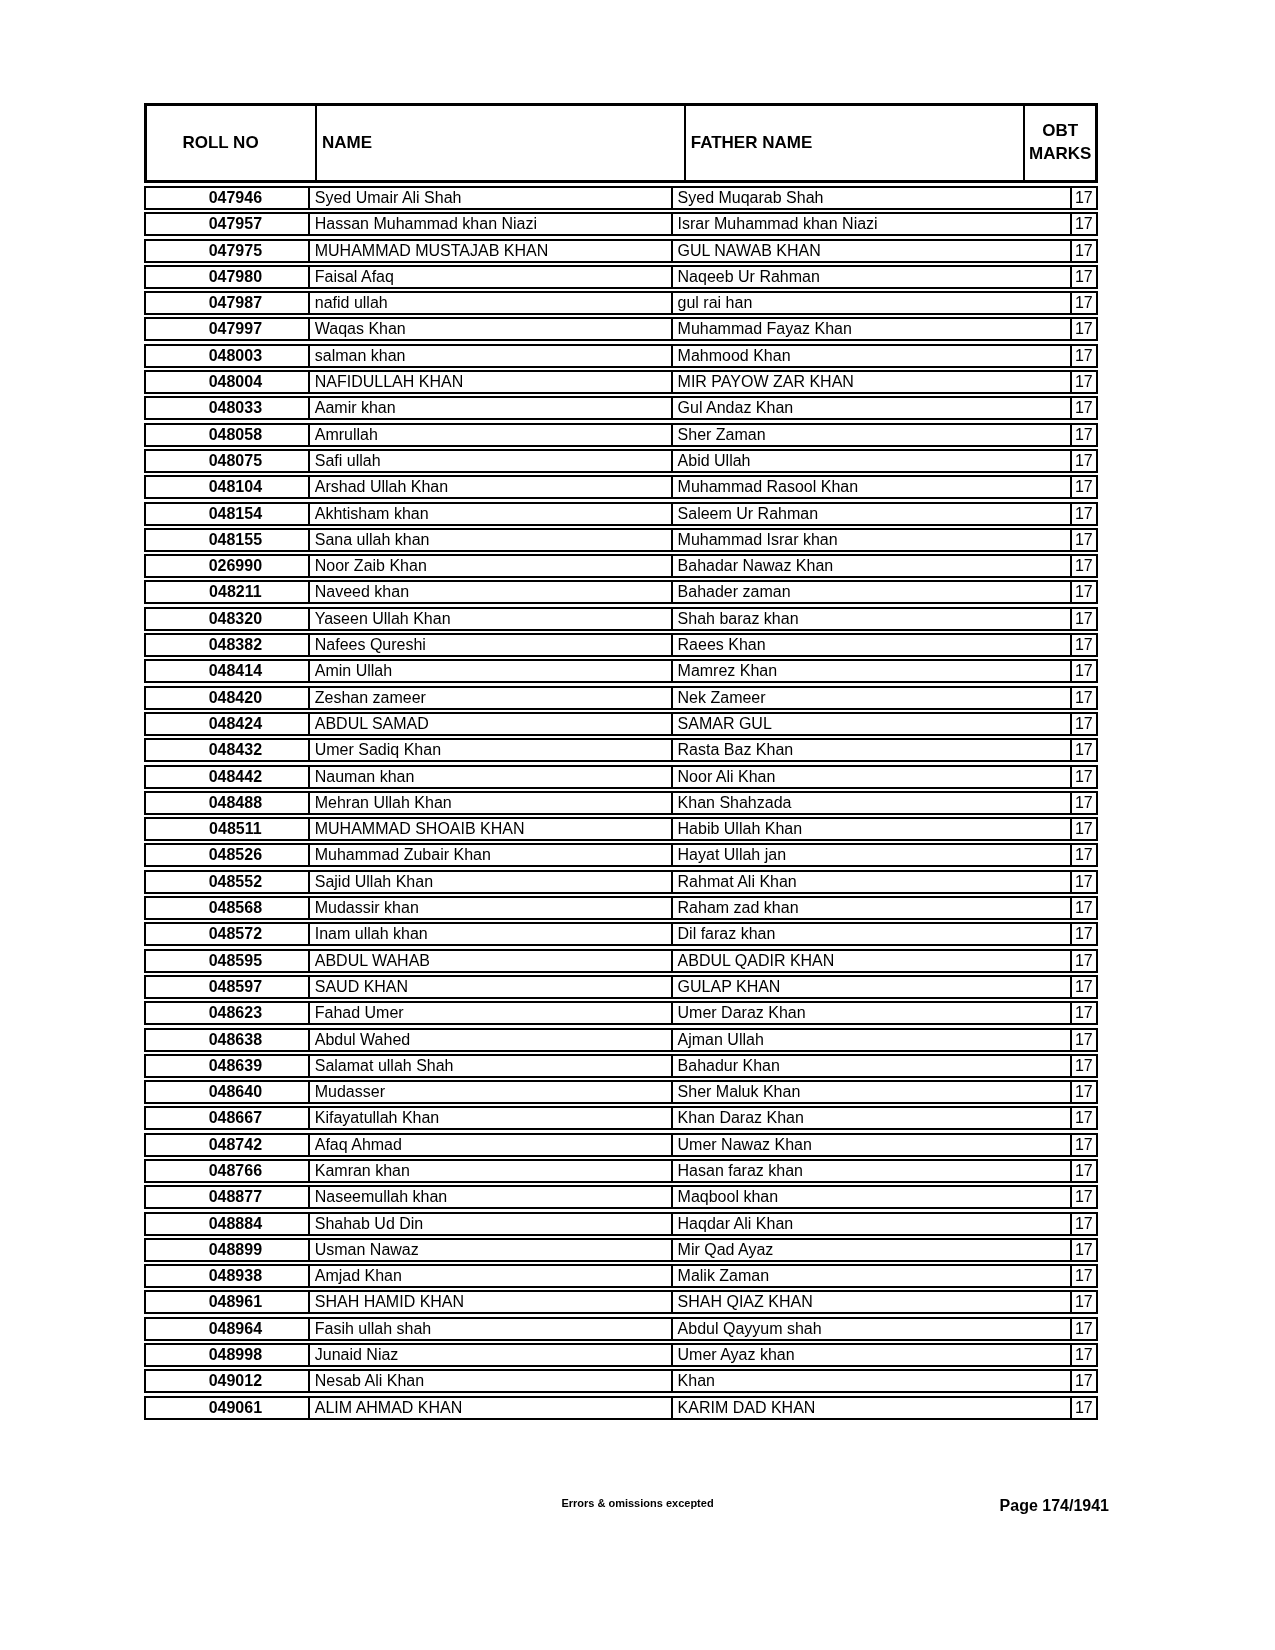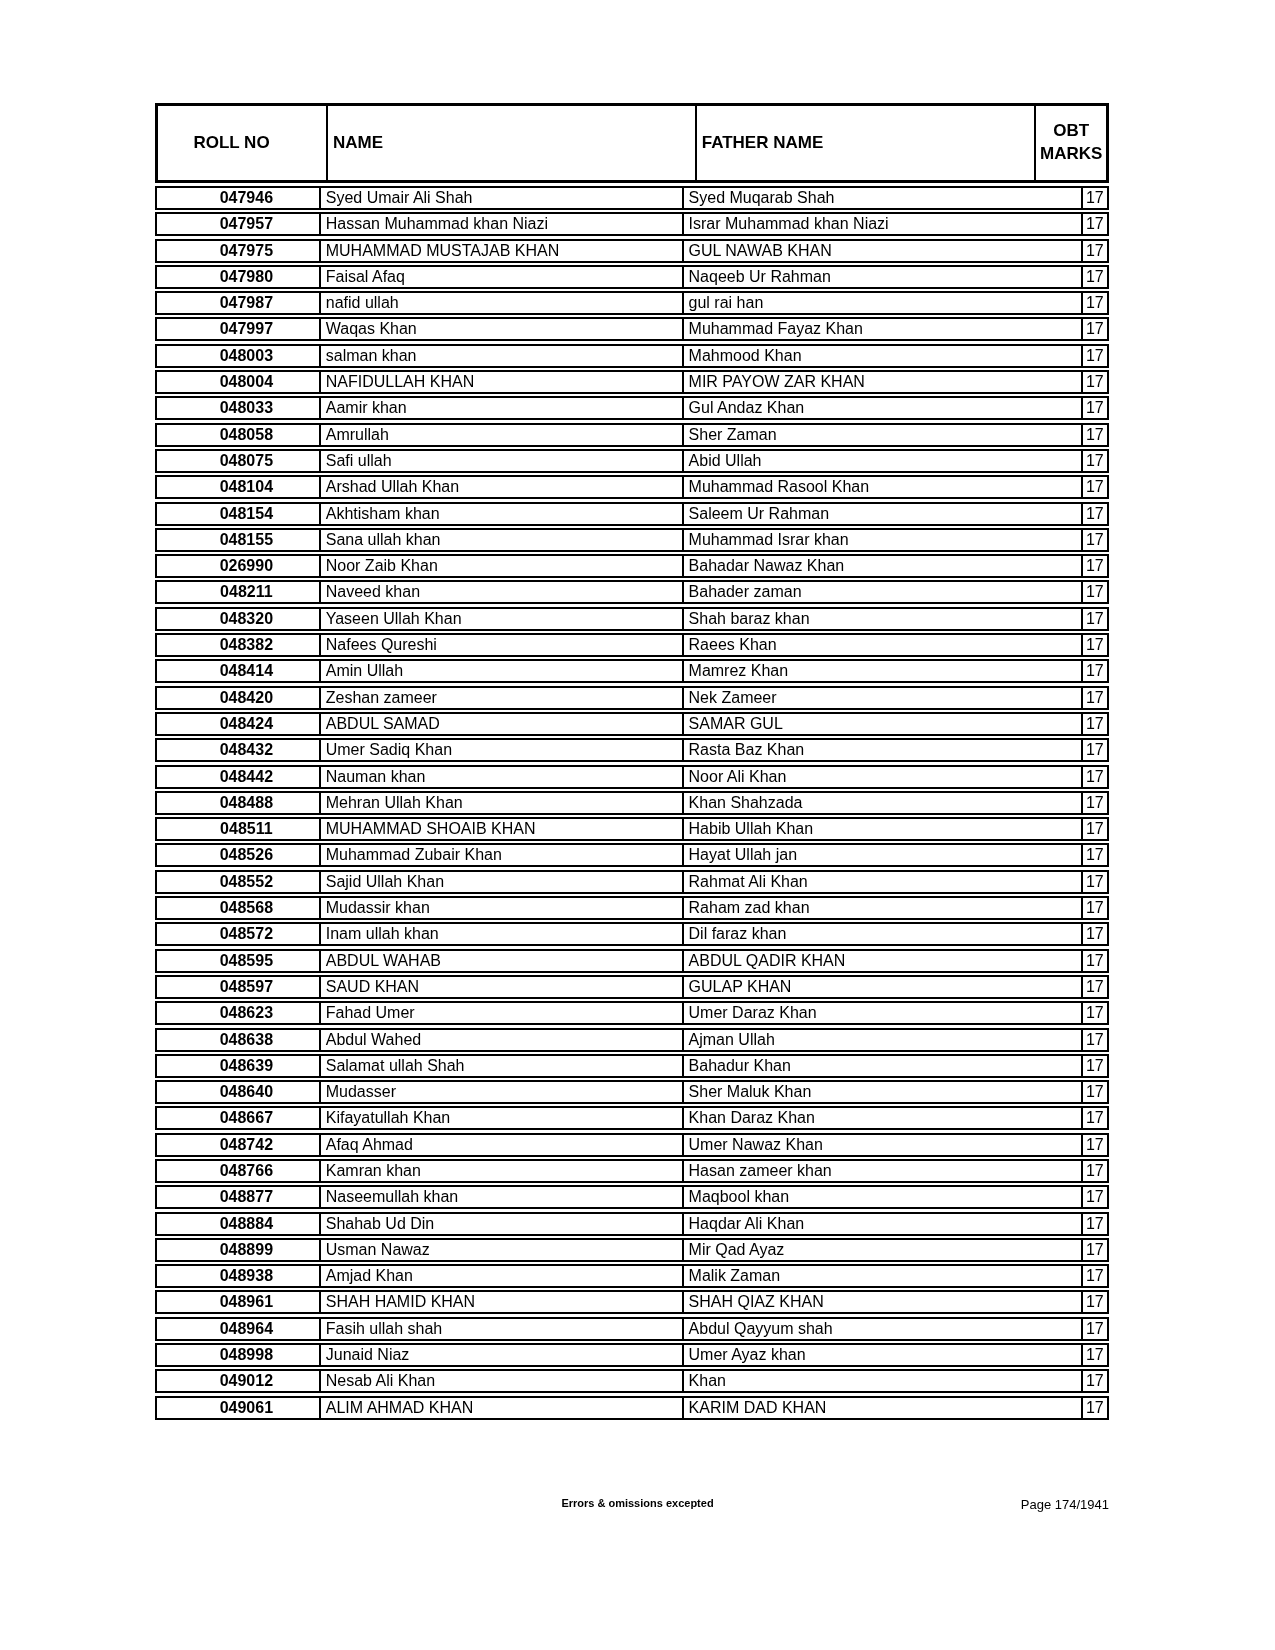--- a/index.html
+++ b/index.html
@@ -8,21 +8,21 @@
     position: relative;
     width: 1275px;
     height: 1650px;
     background: #ffffff;
     color: #000000;
     font-family: "Liberation Sans", sans-serif;
     overflow: hidden;
   }
   .results-table {
     position: absolute;
-    left: 155px;
+    left: 144px;
     top: 103px;
     width: 954px;
   }
   .thead {
     display: grid;
     grid-template-columns: 148fr 371fr 363fr 72fr;
     border: 3px solid #000;
     height: 80px;
     margin-bottom: 3px;
   }
@@ -75,22 +75,22 @@
     top: 1497px;
     width: 1275px;
     text-align: center;
     font-size: 11px;
     font-weight: bold;
   }
   .footer-page {
     position: absolute;
     right: 166px;
     top: 1497px;
-    font-size: 13px;
-    font-weight: normal;
+    font-size: 16px;
+    font-weight: bold;
     text-align: center;
   }
 </style>
 </head>
 <body>
 
 <div class="page">
 
   <div class="results-table">
     <div class="thead">
@@ -356,21 +356,21 @@
         <div class="row">
           <div class="cell roll">048742</div>
           <div class="cell name">Afaq Ahmad</div>
           <div class="cell father">Umer Nawaz Khan</div>
           <div class="cell marks">17</div>
         </div>
 
         <div class="row">
           <div class="cell roll">048766</div>
           <div class="cell name">Kamran khan</div>
-          <div class="cell father">Hasan zameer khan</div>
+          <div class="cell father">Hasan faraz khan</div>
           <div class="cell marks">17</div>
         </div>
 
         <div class="row">
           <div class="cell roll">048877</div>
           <div class="cell name">Naseemullah khan</div>
           <div class="cell father">Maqbool khan</div>
           <div class="cell marks">17</div>
         </div>
 

